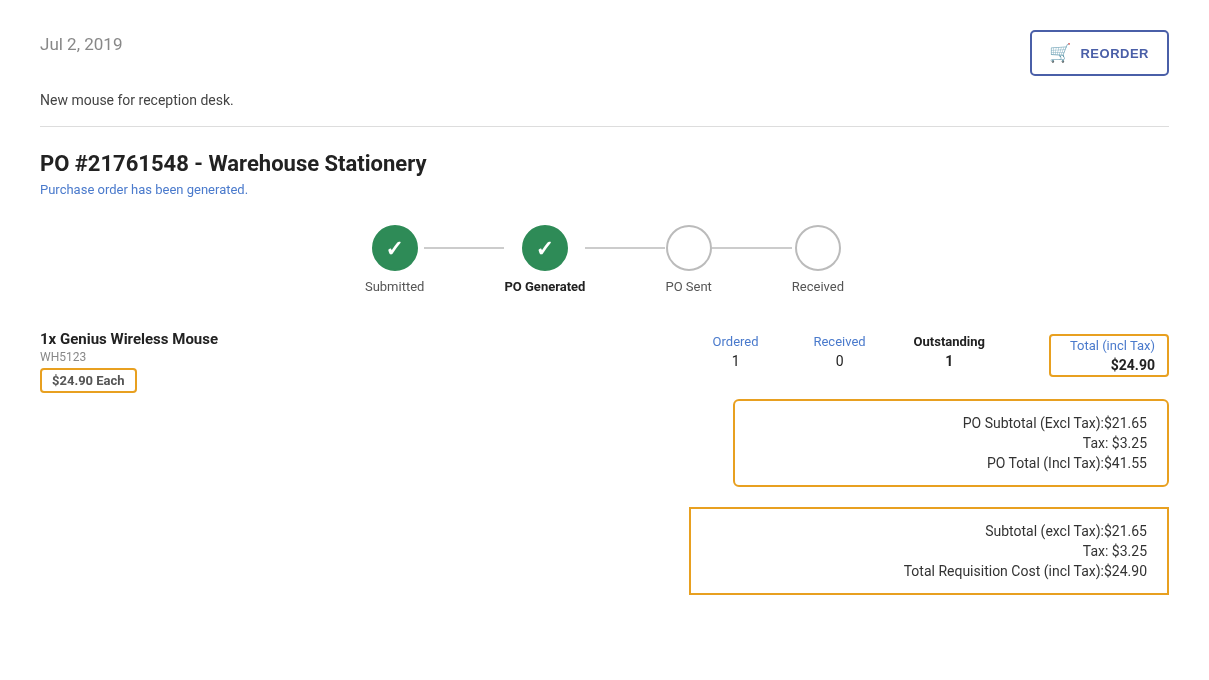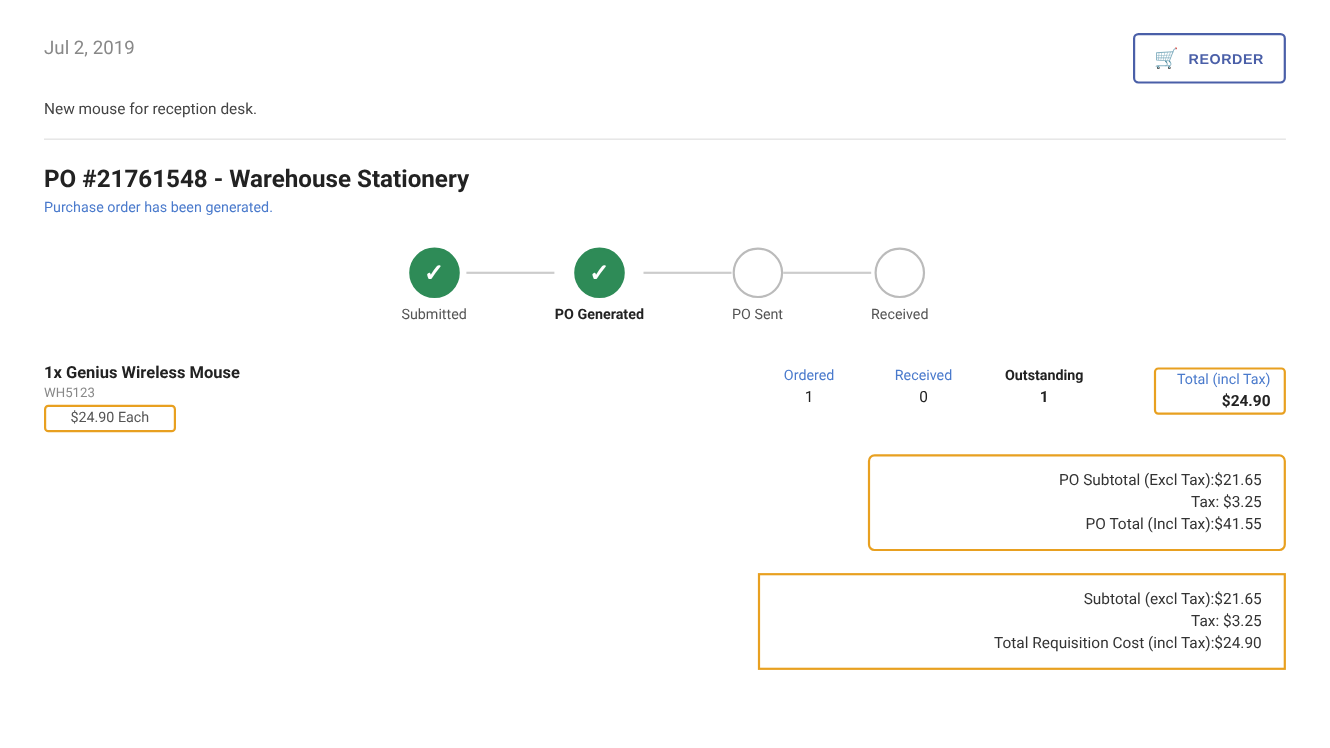--- a/index.html
+++ b/index.html
@@ -112,41 +112,42 @@
     .step-connector {
       width: 80px;
       height: 2px;
       background: #ccc;
       margin-bottom: 24px;
       flex-shrink: 0;
     }
 
     
     .item-section {
-      margin-bottom: 20px;
+      margin-bottom: 6px;
     }
     .item-info { flex: 1; }
     .item-name {
       font-size: 15px;
       font-weight: 700;
       color: #222;
       margin-bottom: 2px;
     }
     .item-code {
       font-size: 12px;
       color: #888;
       margin-bottom: 4px;
     }
     .item-price-badge {
       display: inline-block;
       border: 2px solid #e8a020;
       color: #555;
       font-size: 13px;
-      padding: 3px 22px;
+      padding: 3px 10px;
       border-radius: 4px;
+      font-weight: bold;
     }
     .col {
       display: flex;
       flex-direction: column;
       align-items: center;
       min-width: 60px;
     }
     .col-header {
       font-size: 13px;
       color: #4a7acc;
@@ -179,21 +180,21 @@
       font-weight: 700;
       color: #222;
     }
 
     
     .po-summary-box {
       border: 2px solid #e8a020;
       border-radius: 6px;
       padding: 14px 20px;
       margin-left: auto;
-      width: 380px;
+      width: 436px;
       margin-bottom: 20px;
       text-align: right;
     }
     .summary-line {
       font-size: 14px;
       color: #333;
       margin-bottom: 4px;
     }
     .summary-line:last-child { margin-bottom: 0; }
 

